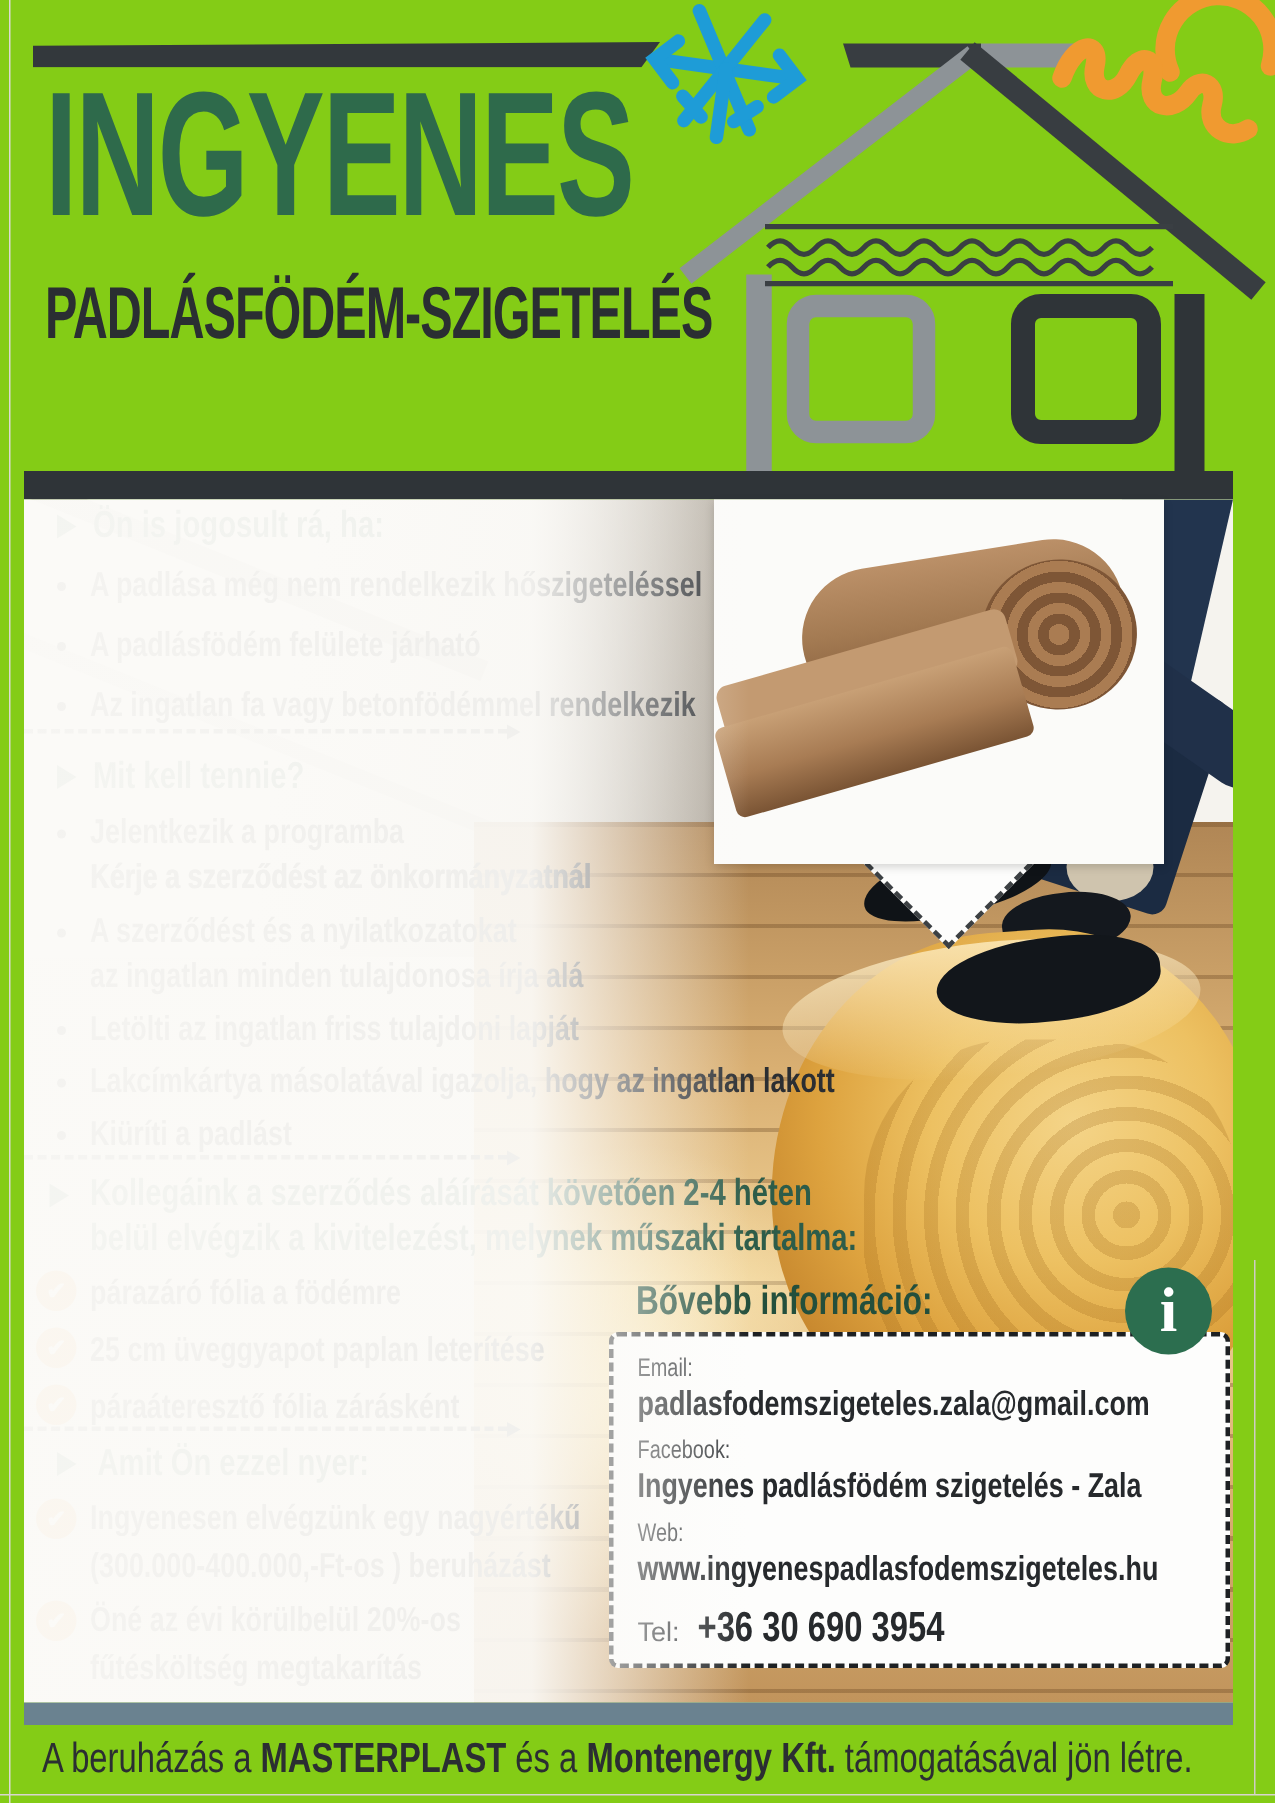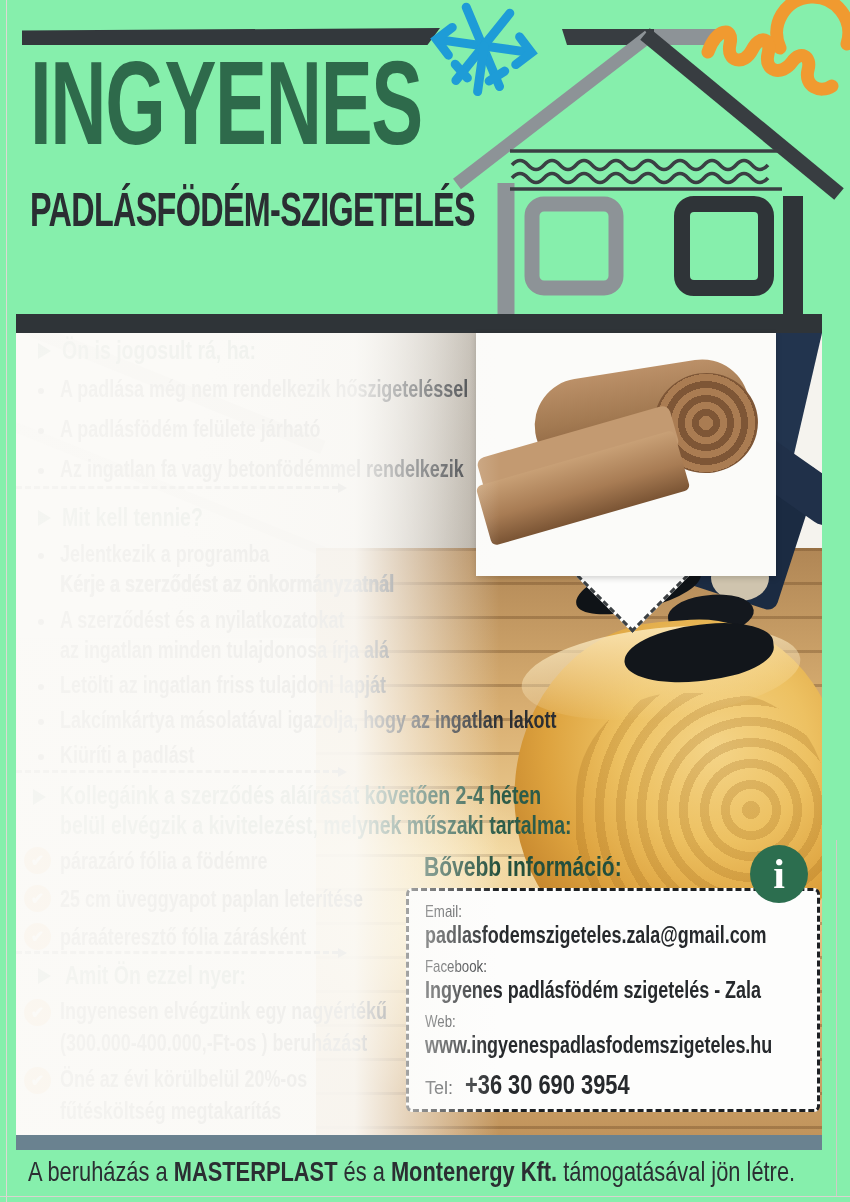--- a/index.html
+++ b/index.html
@@ -1,17 +1,17 @@
 <!DOCTYPE html>
 <html><head>
 <meta charset="utf-8">
 <style>
   html,body{margin:0;padding:0;background:#ffffff;}
   body{font-family:"Liberation Sans",sans-serif;-webkit-font-smoothing:antialiased;}
-  #page{position:relative;width:850px;height:1202px;background:#86efac;overflow:hidden;text-decoration:underline;}
+  #page{position:relative;width:850px;height:1202px;background:#84cc16;overflow:hidden;text-decoration:underline;}
 
   .abs{position:absolute;}
   .nw{white-space:nowrap;}
   .cx{display:inline-block;transform:scaleX(0.78);transform-origin:0 50%;white-space:nowrap;}
   .cx66{display:inline-block;transform:scaleX(0.66);transform-origin:0 50%;white-space:nowrap;}
   .cx72{display:inline-block;transform:scaleX(0.72);transform-origin:0 50%;white-space:nowrap;}
 
   
   .scanline-left{left:6px;top:0;width:1px;height:1202px;background:#ddd9d4;}
   .scanline-right{left:836px;top:840px;width:1px;height:356px;background:#cfcbc6;}

